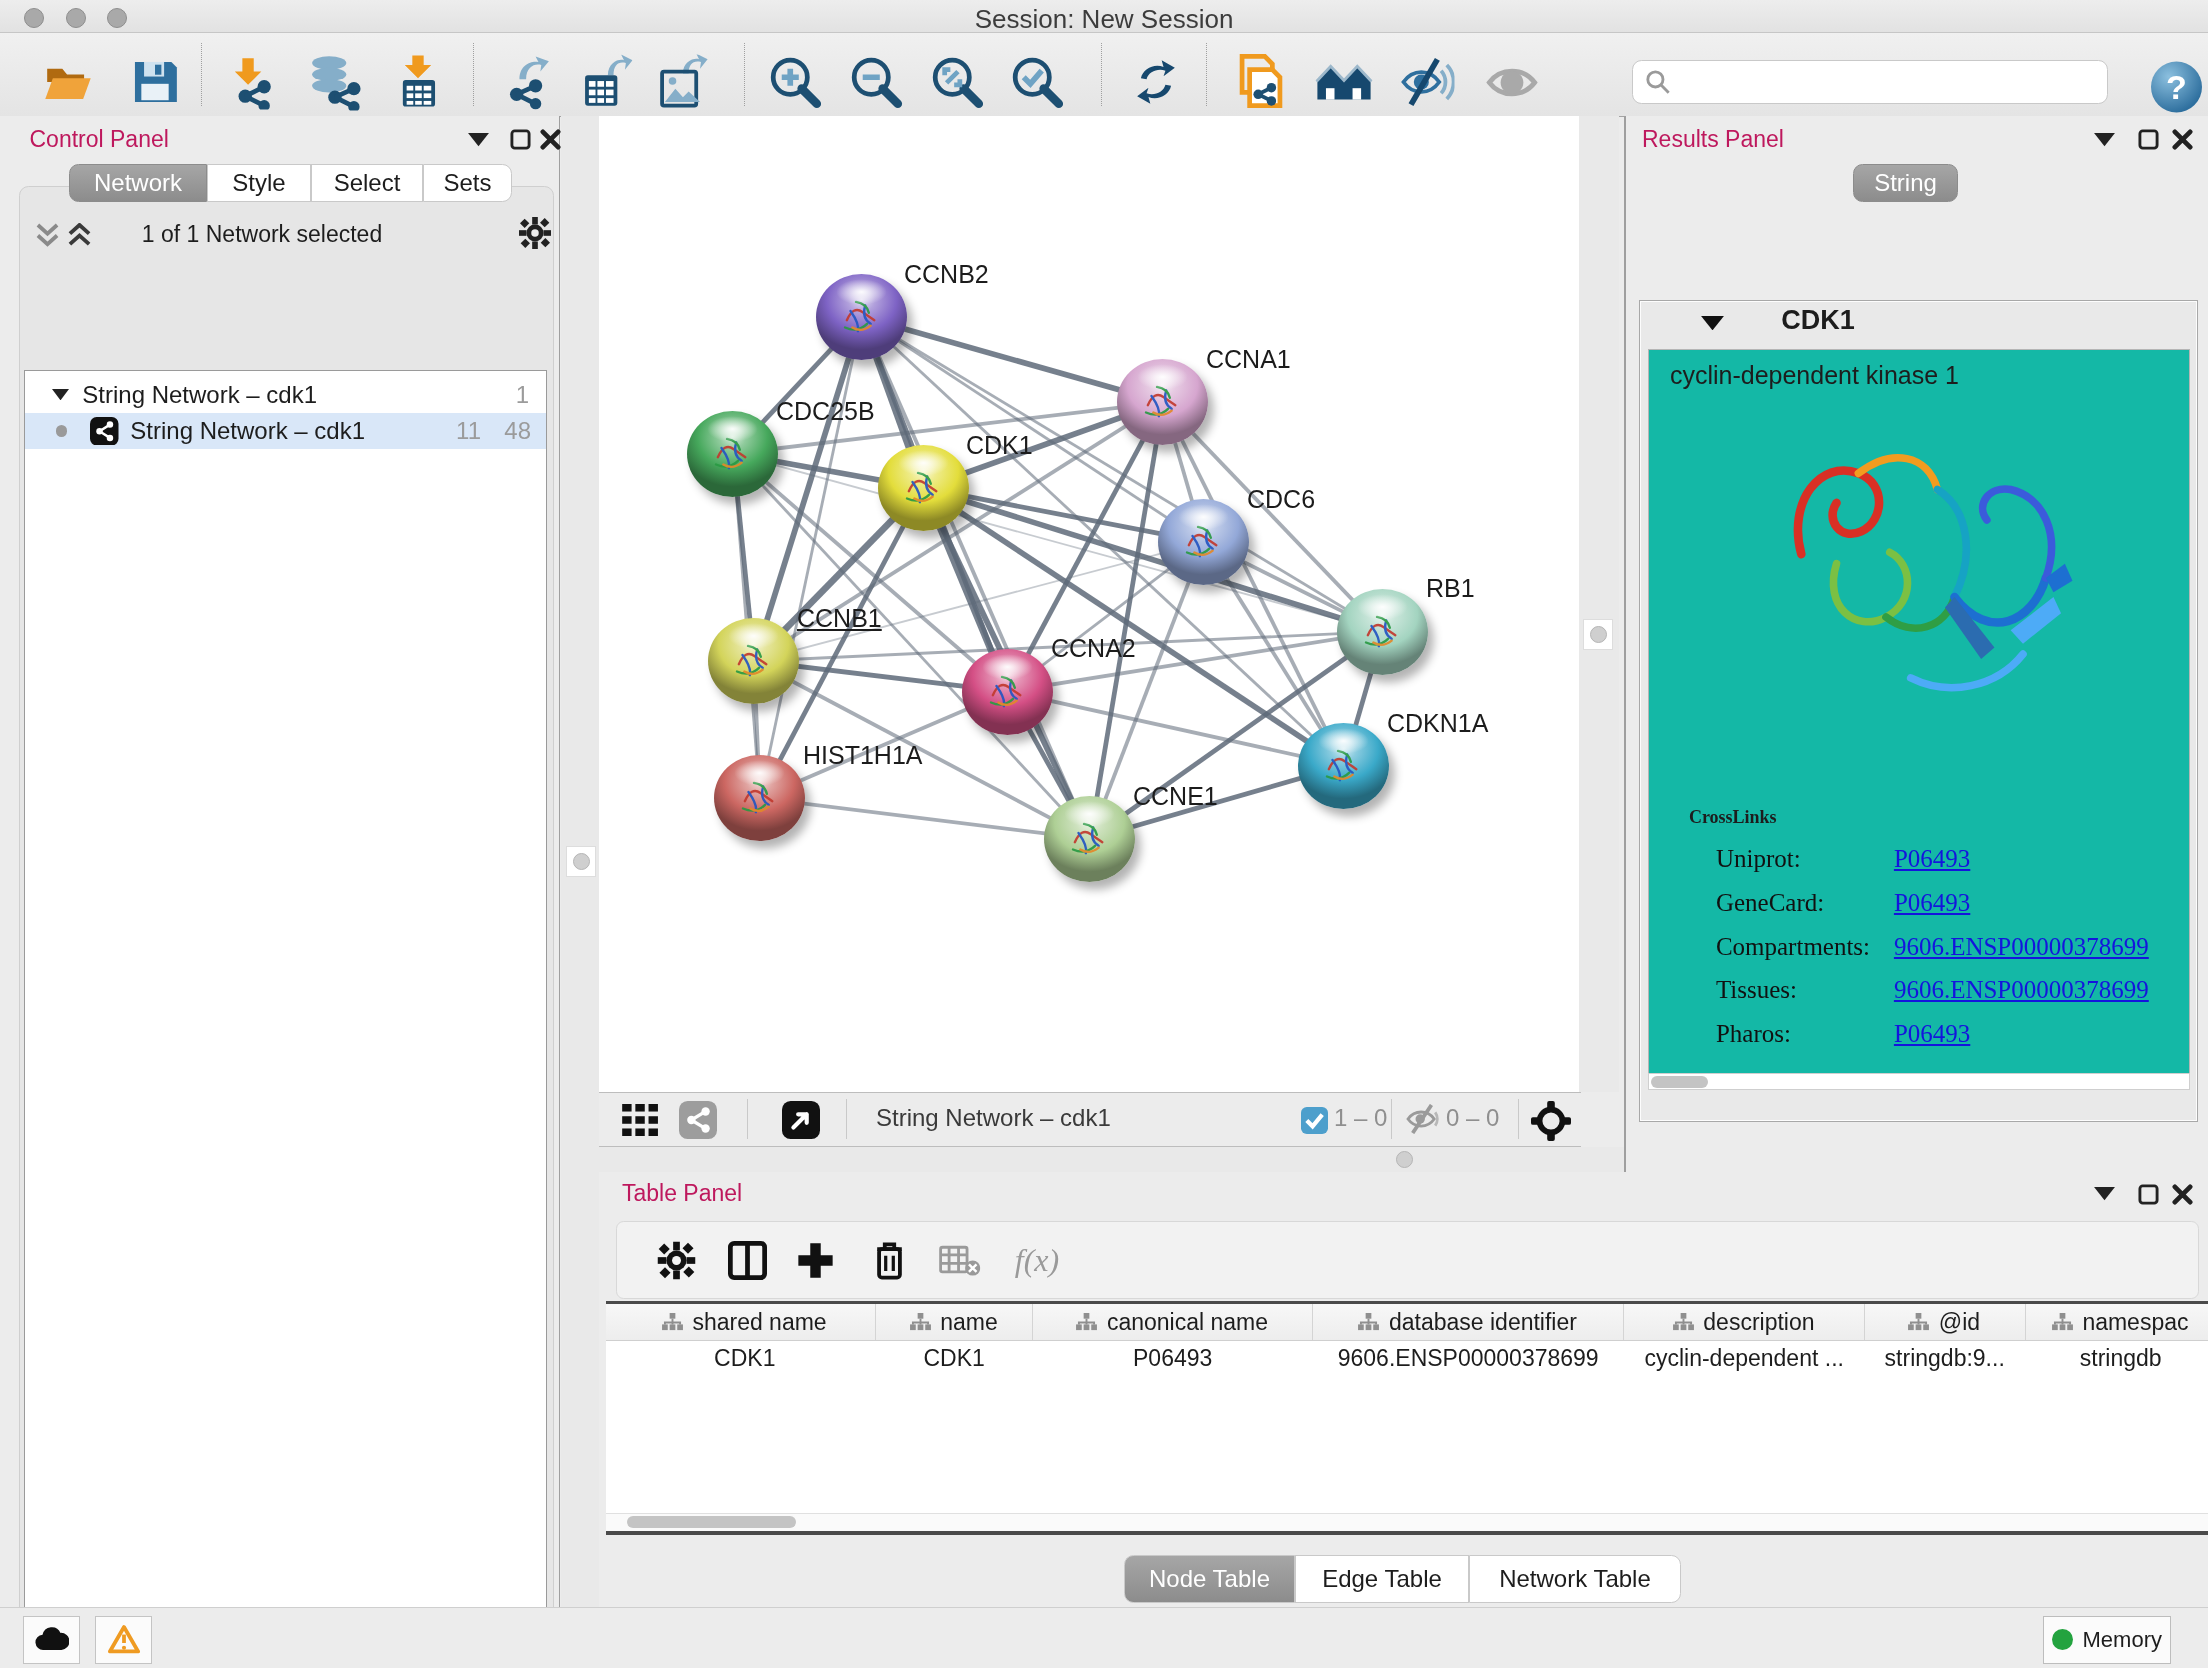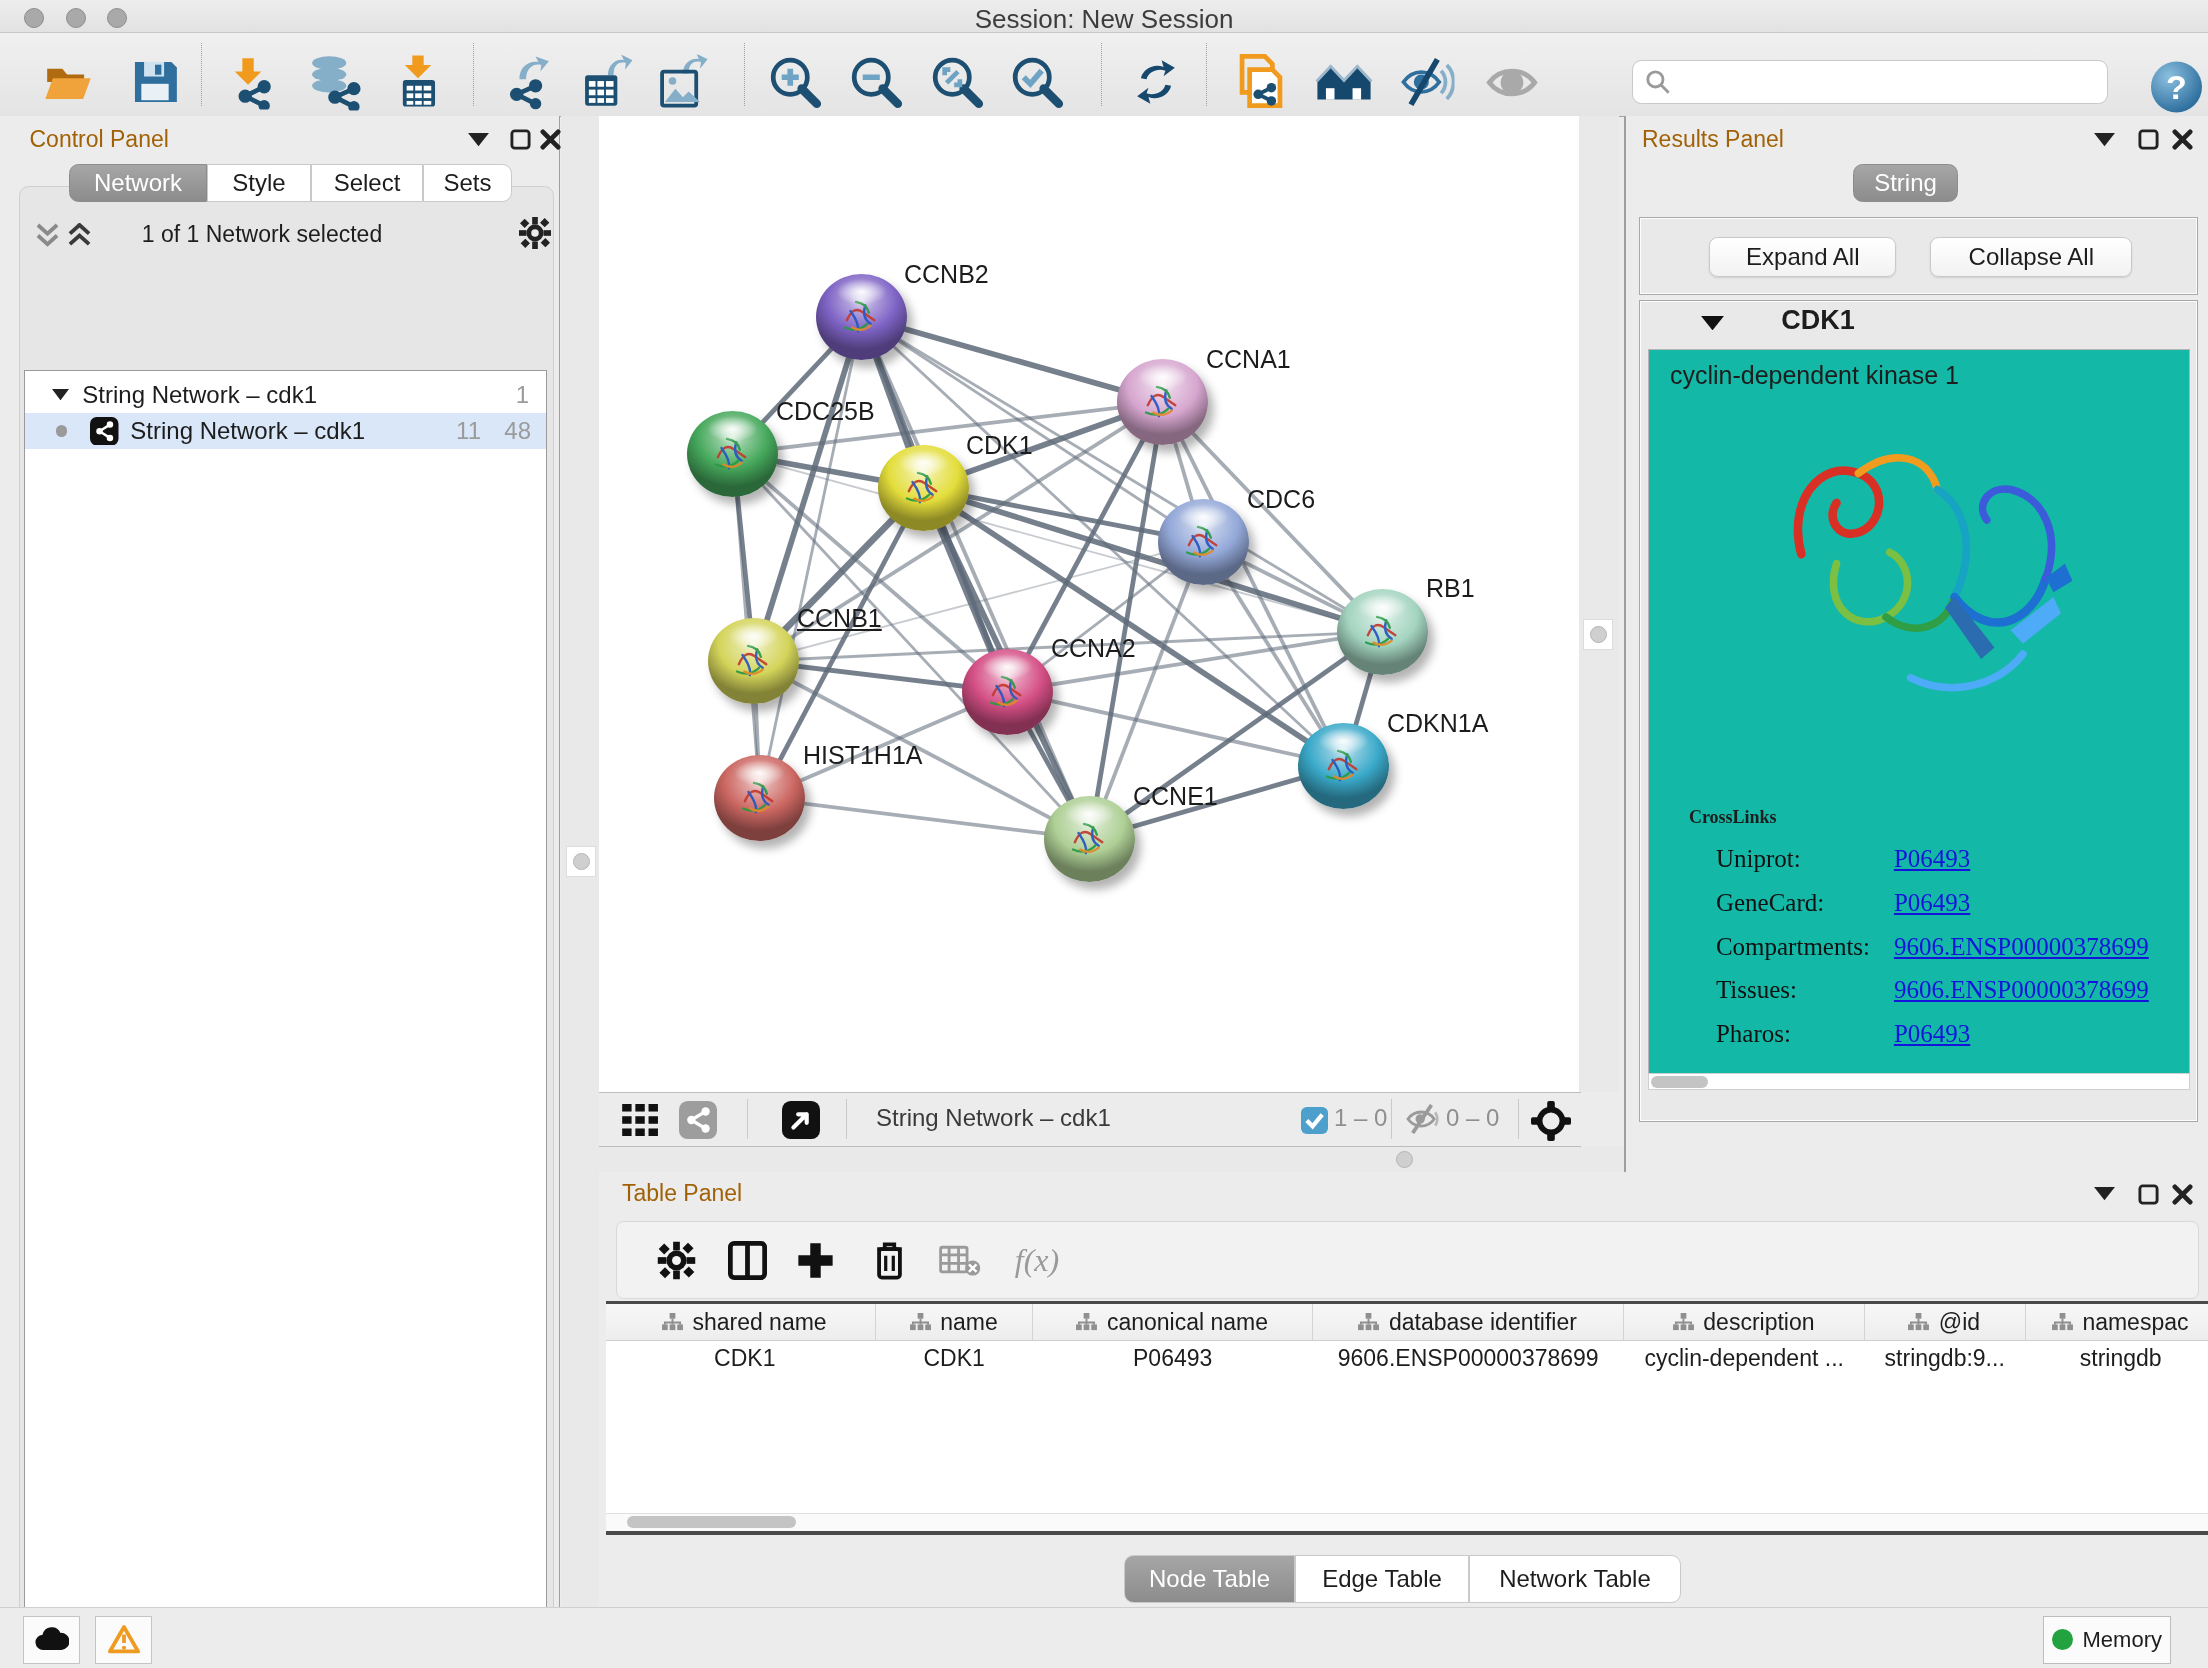--- a/index.html
+++ b/index.html
@@ -22,21 +22,21 @@
   .tsep{position:absolute;top:9.5px;height:63px;width:0;
     border-left:1.9px dotted #9f9f9f;}
   .searchbox{position:absolute;left:1632px;top:27px;width:474px;height:42px;
     background:#fff;border:1.9px solid #c9c9c9;border-radius:9.5px;display:flex;align-items:center;}
   .searchbox input{border:none;outline:none;flex:1;font-size:23px;height:34px;
     font-family:"Liberation Sans",sans-serif;background:transparent;}
   .helpbtn{position:absolute;left:2151px;top:54px;transform:translateY(-50%);width:51px;height:51px;
     border-radius:50%;background:radial-gradient(circle at 35% 30%,#8cc0df,#2e6f9e 75%);
     color:#fff;font-size:34px;font-weight:bold;display:flex;align-items:center;justify-content:center;cursor:pointer;}
   
-  .panel-title{font-size:23px;color:#a16207;}
+  .panel-title{font-size:23px;color:#be185d;}
   .ph-ctrl{position:absolute;top:130px;width:28.5px;height:25px;display:flex;align-items:center;justify-content:center;cursor:pointer;}
   .tab{position:absolute;top:164px;height:38px;display:flex;align-items:center;justify-content:center;
     font-size:24px;background:#fff;border:1px solid #c9c9c9;cursor:pointer;box-sizing:border-box;}
   .tab.sel{background:linear-gradient(#a6a6a6,#8c8c8c);color:#fff;border-color:#8c8c8c;}
   
   .cp-inner{position:absolute;left:19px;top:186px;width:533px;height:1378px;
     background:#e6e6e6;border:1px solid #cfcfcf;border-radius:9.5px;}
   .tree-box{position:absolute;left:24px;top:254px;width:523px;height:1307px;
     background:#fff;border:1.9px solid #9a9a9a;box-sizing:border-box;}
   .tree-row{position:absolute;left:0;width:100%;height:36px;font-size:24px;display:flex;align-items:center;}
@@ -622,24 +622,20 @@
         <rect x="2" y="2" width="18" height="18" rx="3" fill="none" stroke="#222" stroke-width="3"></rect>
       </svg>
     </div>
   <div class="ph-ctrl" style="left:542px;top:11.4px;position:absolute">
     <svg width="21" height="21" viewBox="0 0 22 22">
         <path d="M3 3 19 19 M19 3 3 19" stroke="#222" stroke-width="5" stroke-linecap="round"></path>
       </svg>
     </div>
   <div class="tab sel" style="left:227px;width:105px;top:48px;border-radius:9.5px">String</div>
 
-  <div class="rbox" style="left:13.3px;top:101px;width:557px;height:76px">
-    <div class="btn" style="position:absolute;left:69px;top:19px;width:185px;height:38px">Expand All</div>
-    <div class="btn" style="position:absolute;left:290px;top:19px;width:200px;height:38px">Collapse All</div>
-  </div>
 
   <div class="rbox" style="left:13.3px;top:184px;width:557px;height:820px">
     <div class="abs" style="left:61px;top:15px">
       <svg width="23" height="14.3" viewBox="0 0 24 15">
           <path d="M0 0 h24 L12 15z" fill="#111"></path>
         </svg></div>
     <div class="abs" style="left:141px;top:3.8px;font-size:27px;font-weight:bold">CDK1</div>
     <div class="abs" style="left:7.6px;top:48px;width:540px;height:723px;background:#14b8a6;border:1px solid #b5b5b5">
       <div class="abs" style="left:21px;top:11.4px;font-size:25px">cyclin-dependent kinase 1</div>
 

